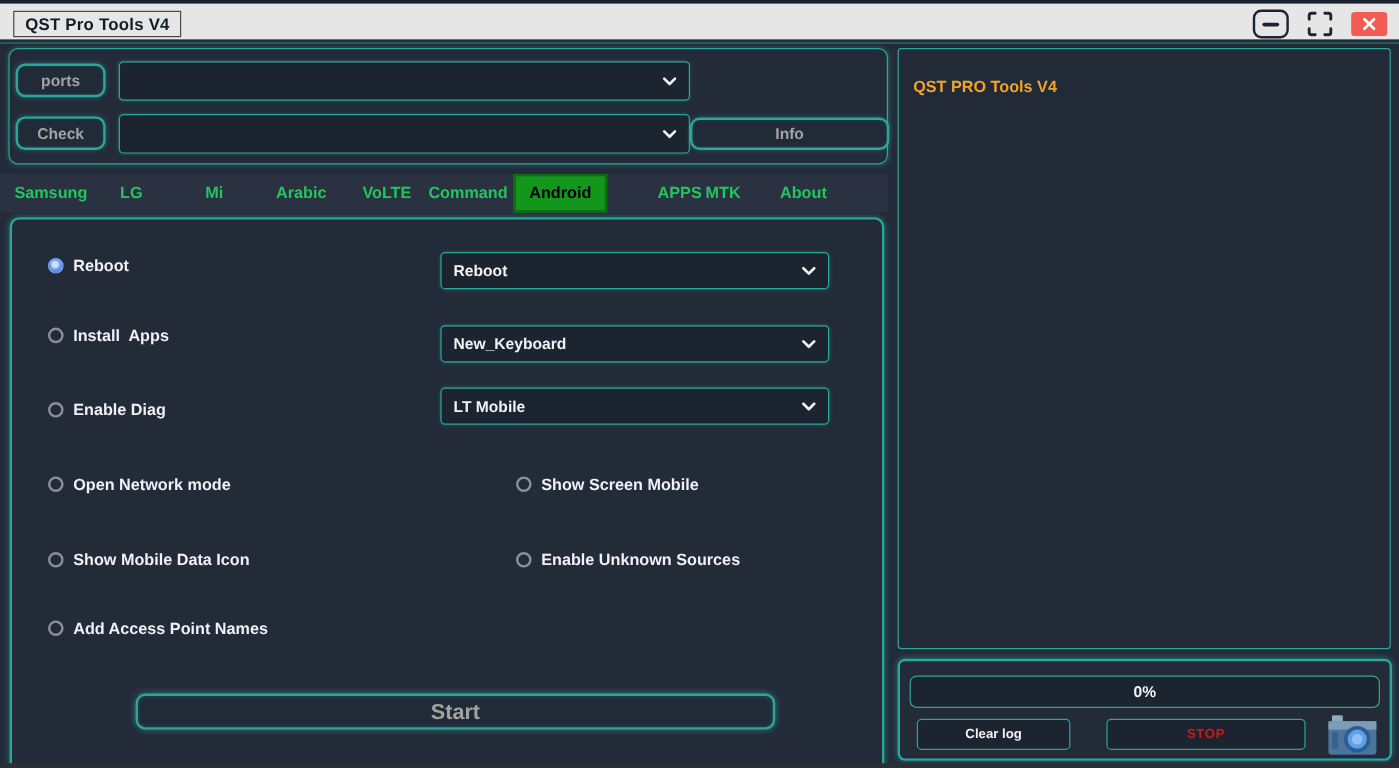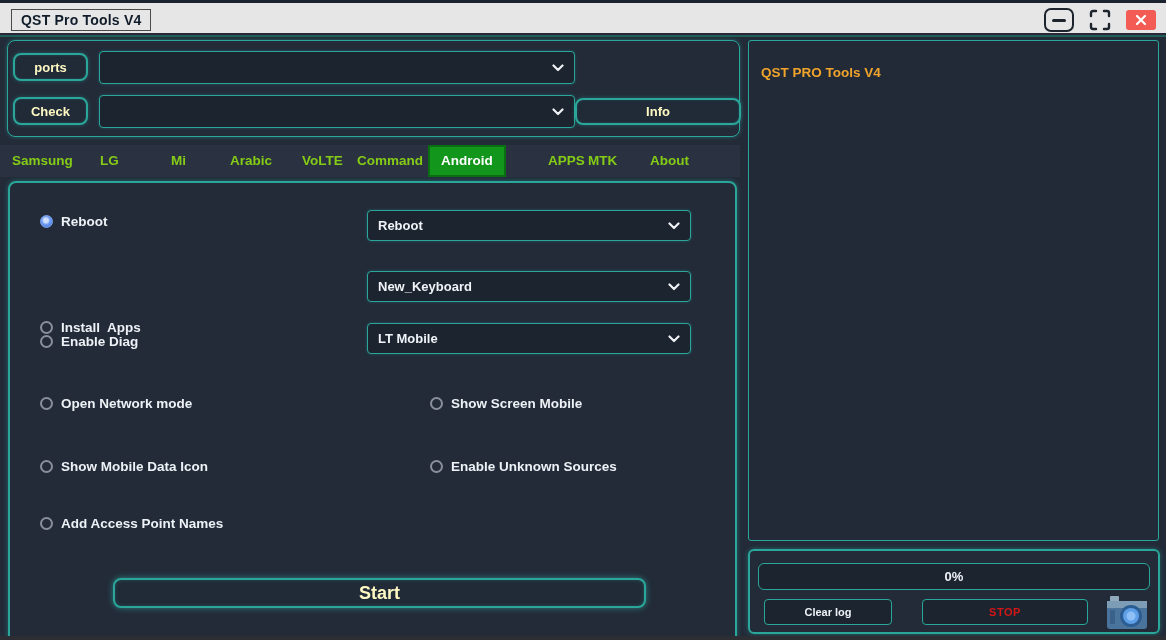--- a/index.html
+++ b/index.html
@@ -15,40 +15,40 @@
       font-size:14px; font-weight:700; color:#101c2a; letter-spacing:.2px; }
   .win-controls { position:absolute; right:10px; top:4px; display:flex; align-items:center; gap:14px; height:26px; }
   .min-btn { width:30px; height:24px; border:2px solid #1d242e; border-radius:7px; position:relative; background:transparent; }
   .min-btn .bar { position:absolute; left:6px; right:6px; top:50%; height:2.5px; margin-top:-1px; background:#1d242e; border-radius:2px; }
   .max-btn { width:24px; height:24px; display:block; }
   .close-btn { width:30px; height:20px; background:#f25c54; border-radius:3px; display:flex; align-items:center; justify-content:center; }
 
   
   .top-group { position:absolute; left:7px; top:40px; width:733px; height:97px;
       border:1.5px solid #2aa79a; border-radius:8px; box-shadow:0 0 4px rgba(42,167,154,.45); }
-  .btn { background:#212a37; color:#fef9c3; border:2px solid #2aa79a; border-radius:8px;
+  .btn { background:#212a37; color:#a3a3a3; border:2px solid #2aa79a; border-radius:8px;
       font-size:13px; font-weight:700; display:flex; align-items:center; justify-content:center;
       box-shadow:0 0 4px rgba(42,167,154,.4), inset 0 0 3px rgba(42,167,154,.25); cursor:pointer; }
   .ports-btn { position:absolute; left:5px; top:12px; width:75px; height:28px; }
   .check-btn { position:absolute; left:5px; top:56px; width:75px; height:28px; }
   .wifi-btn  { position:absolute; left:567px; top:12px; width:166px; height:27px; }
   .info-btn  { position:absolute; left:567px; top:57px; width:166px; height:27px; }
   .select { background:#1c242f; border:1px solid #2aa79a; border-radius:4px; color:#f0f3f7;
       font-size:13px; font-weight:700; display:flex; align-items:center; padding:0 10px;
       justify-content:space-between; cursor:pointer; box-shadow:0 0 3px rgba(42,167,154,.35); }
   .port-select  { position:absolute; left:91px; top:10px; width:476px; height:33px; }
   .model-select { position:absolute; left:91px; top:54px; width:476px; height:33px; }
 
   
   .tabbar { position:absolute; left:0; top:145px; width:740px; height:32px; background:#2a3140; }
-  .tab { position:absolute; top:0; height:32px; line-height:32px; color:#84cc16; font-size:13.5px;
+  .tab { position:absolute; top:0; height:32px; line-height:32px; color:#22c55e; font-size:13.5px;
       font-weight:600; cursor:pointer; }
   .tab-0{left:12px;} .tab-1{left:100px;} .tab-2{left:171px;} .tab-3{left:230px;} .tab-4{left:302px;}
   .tab-5{left:357px;} .tab-6{left:428px;} .tab-7{left:512px;margin-left:36px;} .tab-8{left:588px;} .tab-9{left:650px;}
-  .tab.active { background:#12961b; border:2px solid #0c6e13; color:#ffffff; padding:0 11px;
+  .tab.active { background:#12961b; border:2px solid #0c6e13; color:#000000; padding:0 11px;
       line-height:28px; font-weight:700; }
 
   
   .main-panel { position:absolute; left:8px; top:181px; width:729px; height:465px;
       border:2px solid #2aa79a; border-radius:8px; box-shadow:0 0 5px rgba(42,167,154,.5); }
   .radio-row { position:absolute; display:flex; align-items:center; gap:8px; height:16px; cursor:pointer; }
   .radio { width:13px; height:13px; border-radius:50%; border:2px solid #8a909b; background:transparent; flex:none; }
   .radio.checked { border:1px solid #7fa8f0;
       background:radial-gradient(circle at 45% 40%, #cfe0ff 0 25%, #74a0f2 45%, #2f62d8 100%); }
   .radio-label { color:#eef1f5; font-size:13.5px; font-weight:600; white-space:pre; }
@@ -146,21 +146,21 @@
       <span class="radio checked"></span>
       <span class="radio-label">Reboot</span>
     </div>
     <div class="select opt-select" style="top:27px;">
       <span>Reboot</span>
       <svg class="chev" width="12" height="8" viewBox="0 0 12 8">
           <path d="M1.5 1.5 L6 6 L10.5 1.5" fill="none" stroke="#eef1f5" stroke-width="2.2" stroke-linecap="round" stroke-linejoin="round"></path>
         </svg>
     </div>
 
-    <div class="radio-row" style="left:30px; top:88px;margin-top:48px;">
+    <div class="radio-row" style="left:30px; top:88px;">
       <span class="radio"></span>
       <span class="radio-label">Install  Apps</span>
     </div>
     <div class="select opt-select" style="top:88px;">
       <span>New_Keyboard</span>
       <svg class="chev" width="12" height="8" viewBox="0 0 12 8">
           <path d="M1.5 1.5 L6 6 L10.5 1.5" fill="none" stroke="#eef1f5" stroke-width="2.2" stroke-linecap="round" stroke-linejoin="round"></path>
         </svg>
     </div>
 

